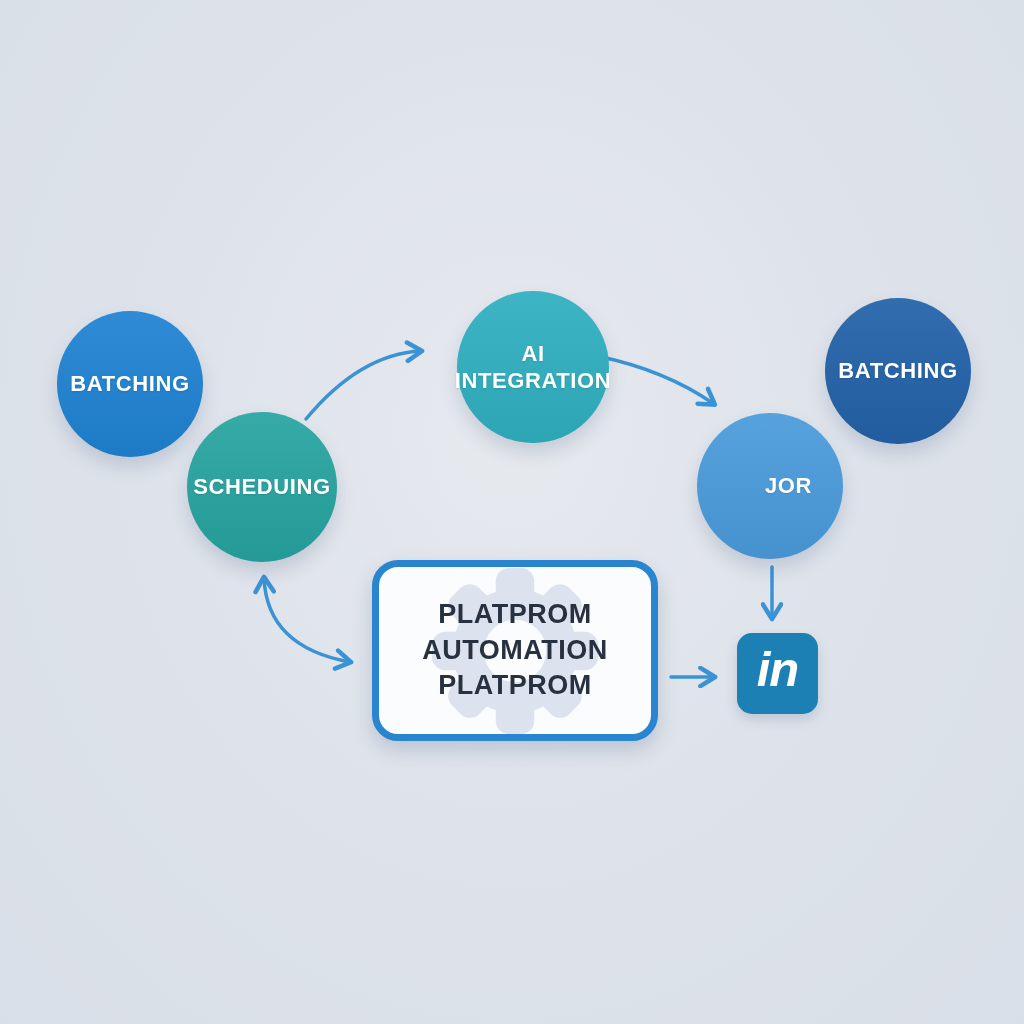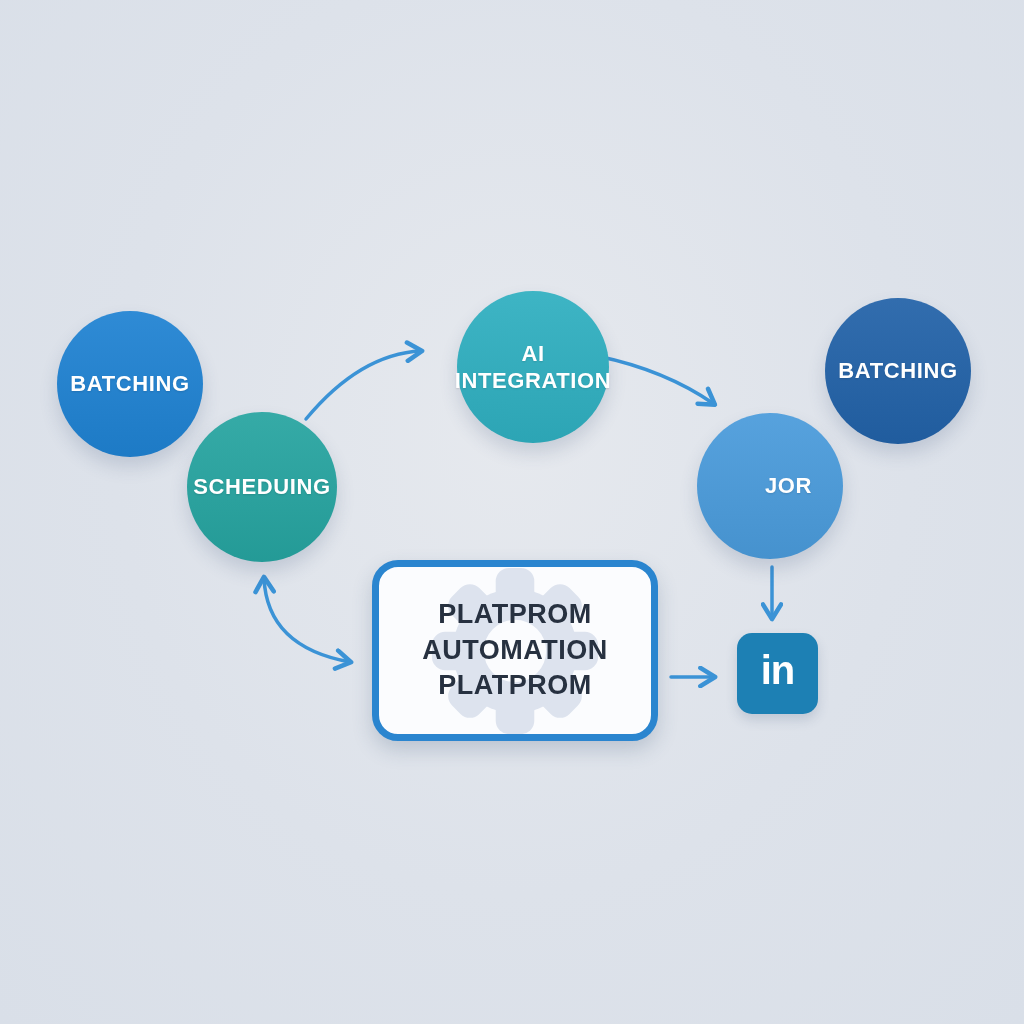--- a/index.html
+++ b/index.html
@@ -59,23 +59,24 @@
     letter-spacing: 0.5px; text-align: center;
   }
   #linkedin-icon {
     position: absolute;
     left: 737px; top: 633px; width: 81px; height: 81px;
     border-radius: 15px;
     display: flex; align-items: center; justify-content: center;
     box-shadow: 0 6px 12px rgba(55, 80, 115, 0.18);
   }
   #linkedin-icon .in-glyph {
-    font-weight: 700; font-size: 40px; line-height: 1;
+    font-weight: 700; font-size: 49px; line-height: 1;
     letter-spacing: -1px;
     transform: translateY(-4px);
+    font-style: italic;
   }
 </style>
 </head>
 <body>
 
 <div class="canvas">
 
   <svg class="connectors" viewBox="0 0 1024 1024" xmlns="http://www.w3.org/2000/svg">
     <defs>
       <marker id="arrowhead" viewBox="0 0 10 10" refX="7.5" refY="5" markerWidth="6.5" markerHeight="6.5" orient="auto-start-reverse">

